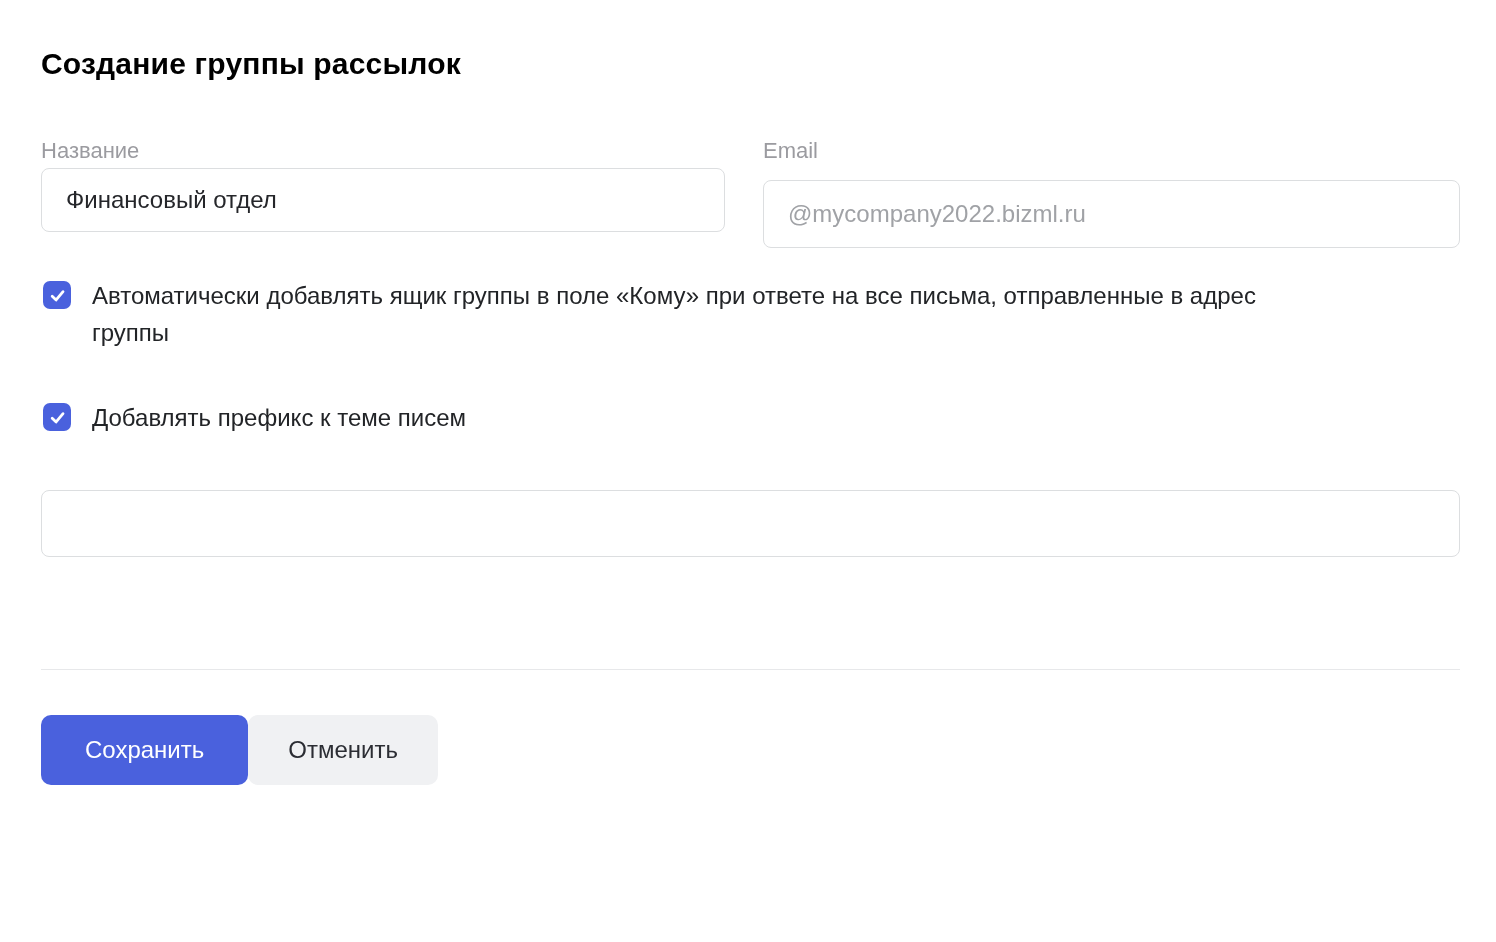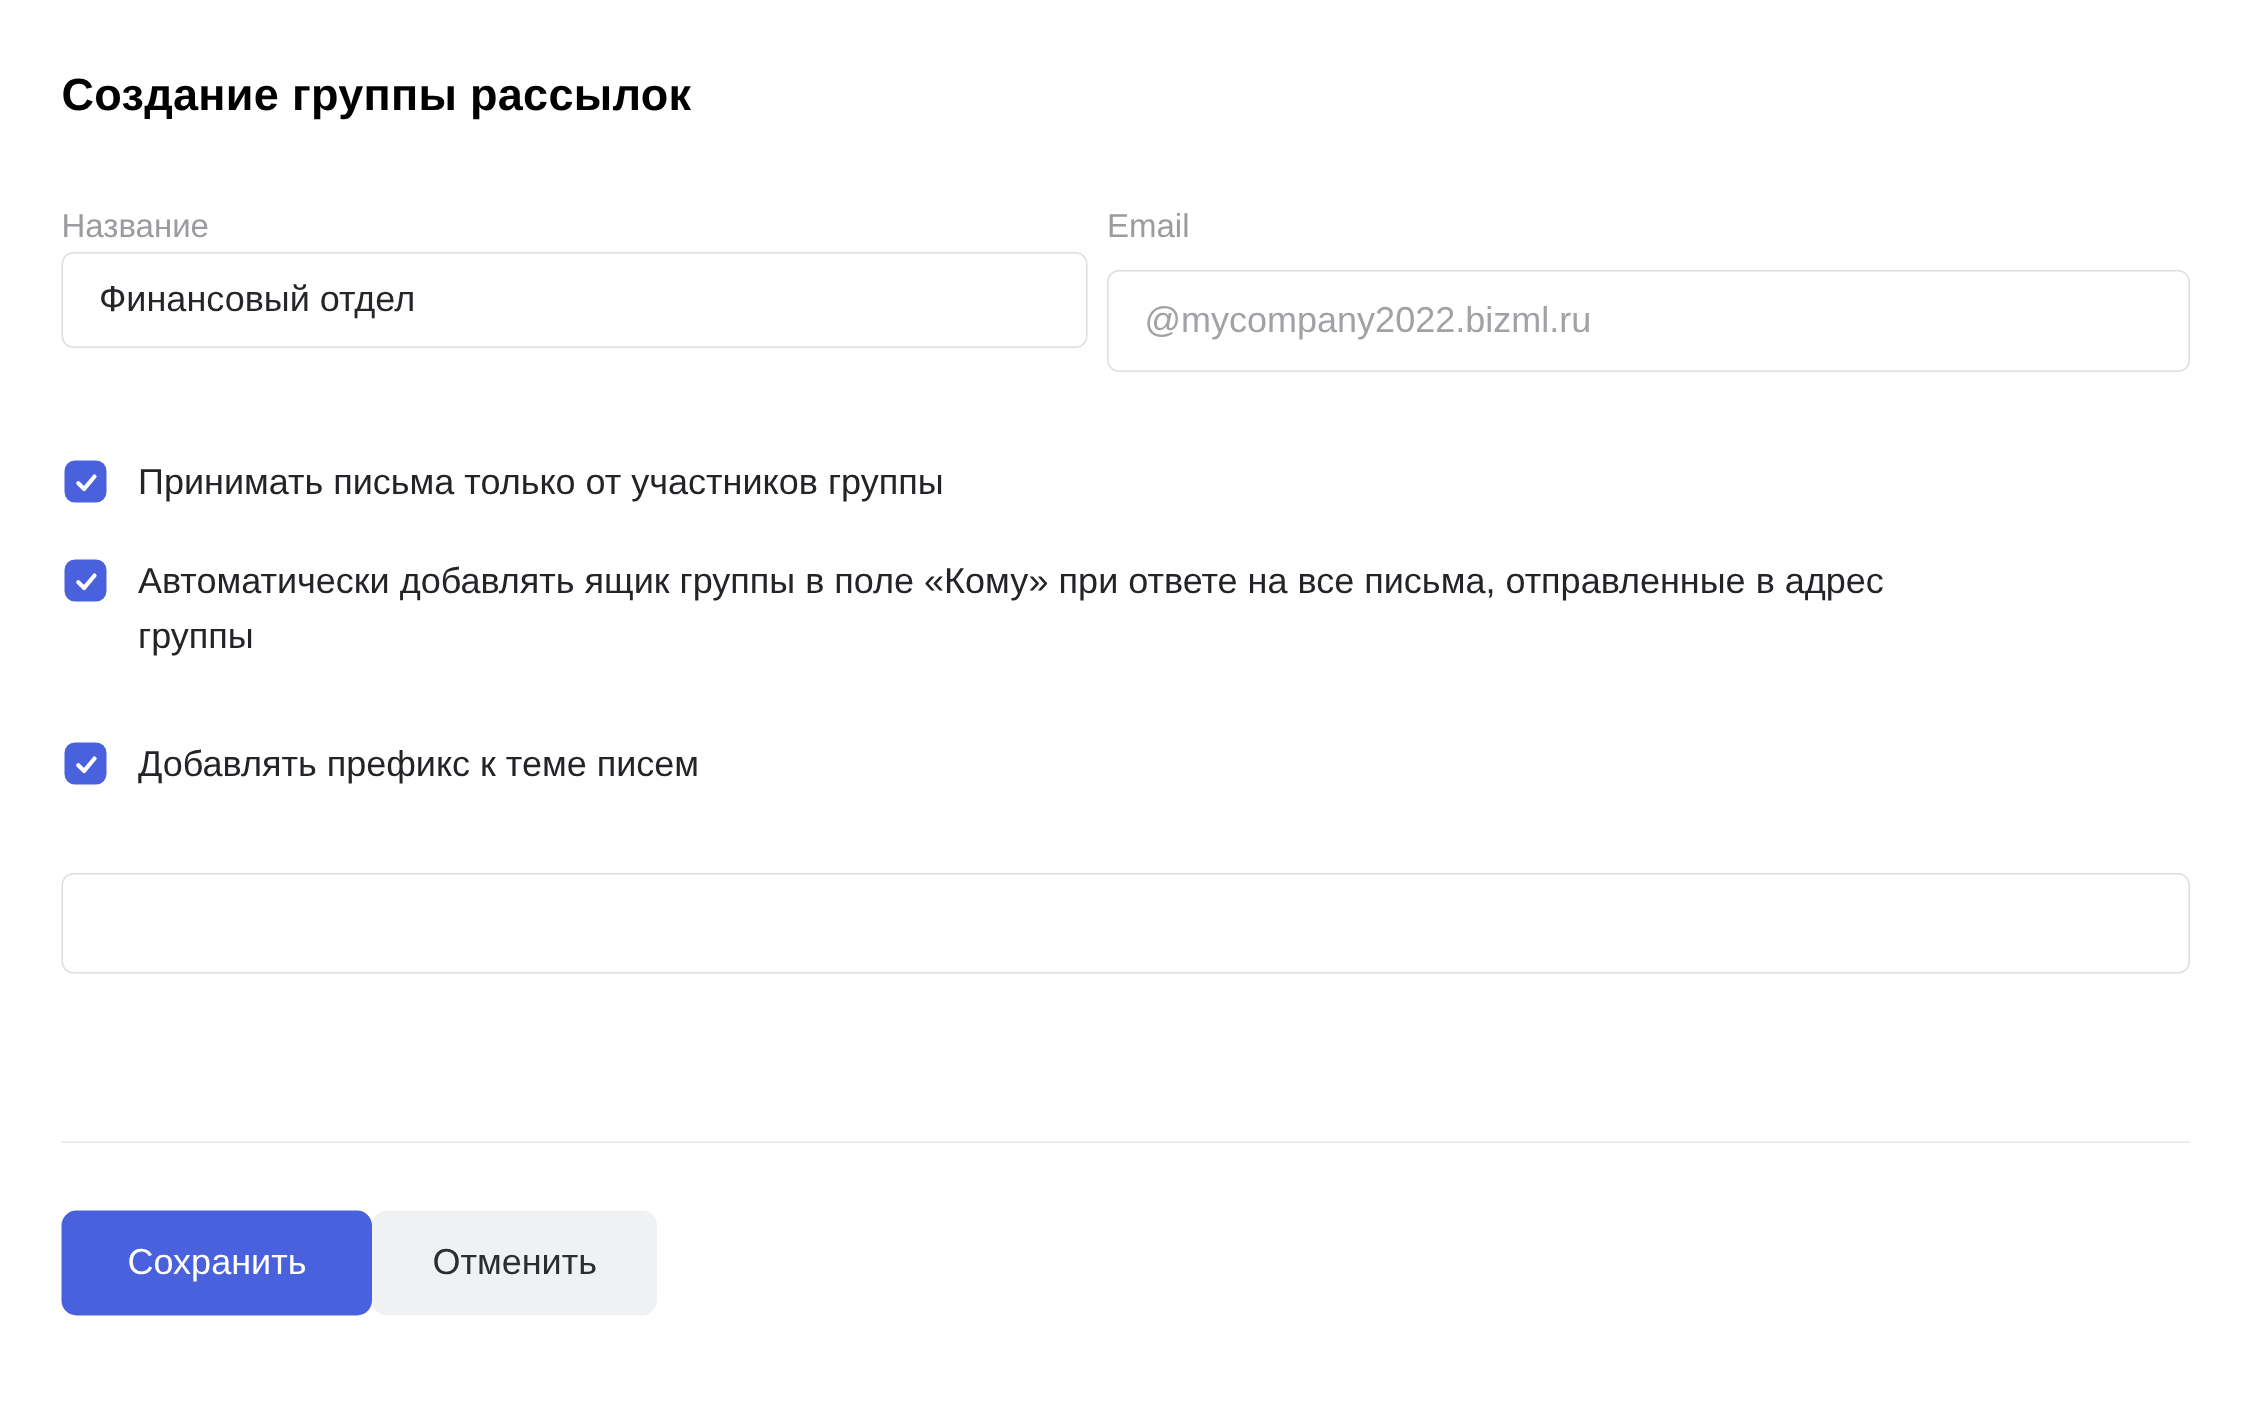--- a/index.html
+++ b/index.html
@@ -27,21 +27,21 @@
   .page-title{
     margin:46px 0 0;
     font-size:30px;
     line-height:36px;
     font-weight:600;
     letter-spacing:.2px;
     color:#000000;
   }
   .fields-row{
     display:flex;
-    gap:13px;
+    gap:38px;
     margin-top:56px;
   }
   .field{display:flex;flex-direction:column;}
   .field-name{width:684px;}
   .field-email{flex:1;}
   .field-label{
     font-size:22px;
     line-height:26px;
     color:var(--label-gray);
   }
@@ -167,28 +167,20 @@
       <input class="text-input" type="text" value="Финансовый отдел" style="">
     </div>
     <div class="field field-email">
       <div class="field-label">Email</div>
       <div class="input-like">
         <span class="email-domain">@mycompany2022.bizml.ru</span>
       </div>
     </div>
   </div>
 
-  <div class="checkbox-row checkbox-row-1">
-    <span class="checkbox checked">
-      <svg width="17" height="17" viewBox="0 0 16 16" aria-hidden="true">
-        <polyline points="3,8.6 6.7,12.2 13.2,4.4" fill="none" stroke="#ffffff" stroke-width="2.6" stroke-linecap="round" stroke-linejoin="round"></polyline>
-      </svg>
-    </span>
-    <span class="checkbox-label">Принимать письма только от участников группы</span>
-  </div>
 
   <div class="checkbox-row checkbox-row-2">
     <span class="checkbox checked">
       <svg width="17" height="17" viewBox="0 0 16 16" aria-hidden="true">
         <polyline points="3,8.6 6.7,12.2 13.2,4.4" fill="none" stroke="#ffffff" stroke-width="2.6" stroke-linecap="round" stroke-linejoin="round"></polyline>
       </svg>
     </span>
     <span class="checkbox-label wrap-limited">Автоматически добавлять ящик группы в поле «Кому» при ответе на все письма, отправленные в адрес группы</span>
   </div>
 

